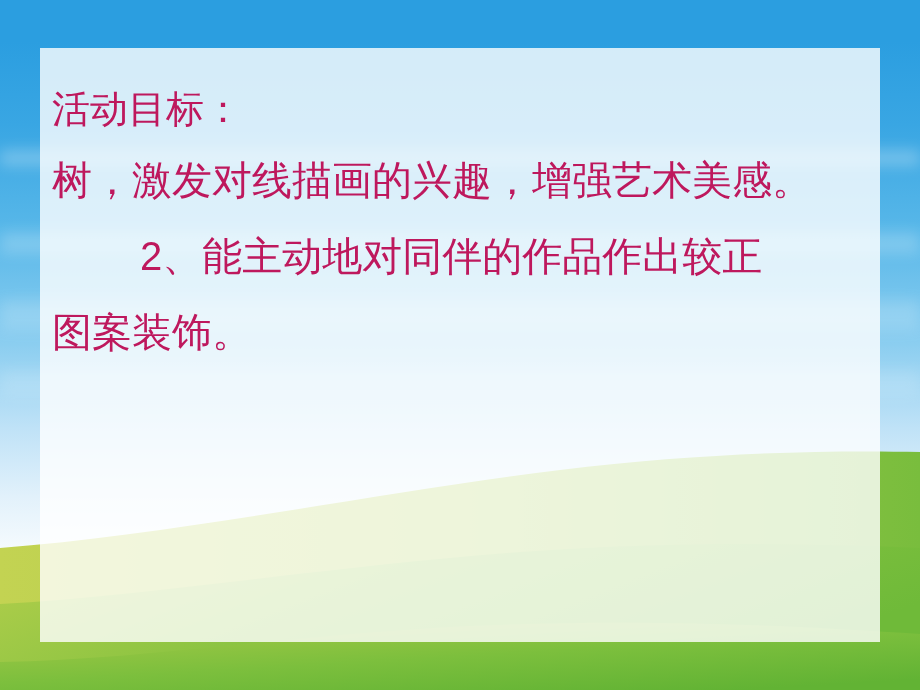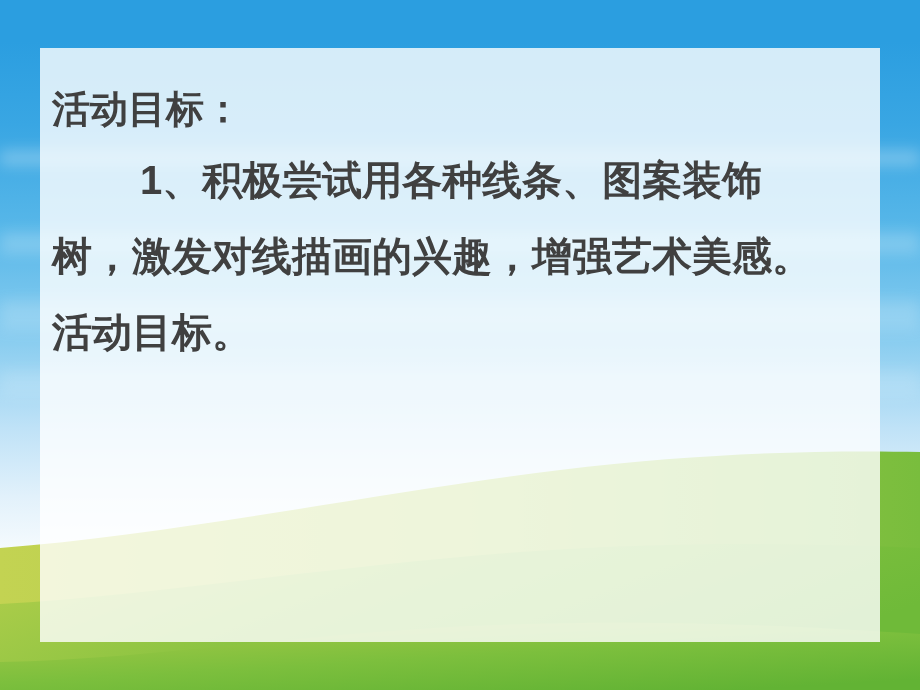--- a/index.html
+++ b/index.html
@@ -69,26 +69,26 @@
   .panel-inner {
     position: absolute;
     left: 0; top: 0;
     width: 840px;
     height: 594px;
     padding: 28px 8px 0 12px;
     box-sizing: border-box;
   }
 
   .line {
-    color: #404040;
+    color: #be185d;
     font-size: 40px;
     line-height: 76px;
     letter-spacing: 0px;
     white-space: pre;
-    font-weight: 700;
+    font-weight: 400;
   }
   .line.indent { text-indent: 88px; }
   .line.title  { font-size: 38px; line-height: 66px; }
 </style>
 </head>
 <body>
 
 <div id="slide">
 
   <div class="sky"></div>
@@ -121,25 +121,25 @@
     <path d="M0,604 C 150,596 330,566 520,552 C 690,540 820,544 920,548 L920,690 L0,690 Z" fill="url(#gradNear)"></path>
 
     <path d="M0,662 C 140,660 300,634 470,626 C 650,618 800,626 920,634 L920,690 L0,690 Z" fill="url(#gradFront)"></path>
   </svg>
 
   <div class="panel">
     <div class="panel-inner">
 
       <div class="line title">活动目标：</div>
 
-      <div class="line indent">1、积极尝试用各种线条、图案装饰</div>
 
       <div class="line">树，激发对线描画的兴趣，增强艺术美感。</div>
 
+      <div class="line indent">2、能主动地对同伴的作品作出较正</div>
 
-      <div class="line">活动目标。</div>
+      <div class="line">图案装饰。</div>
 
 
 
     </div>
   </div>
 
 </div>
 
 </body></html>

